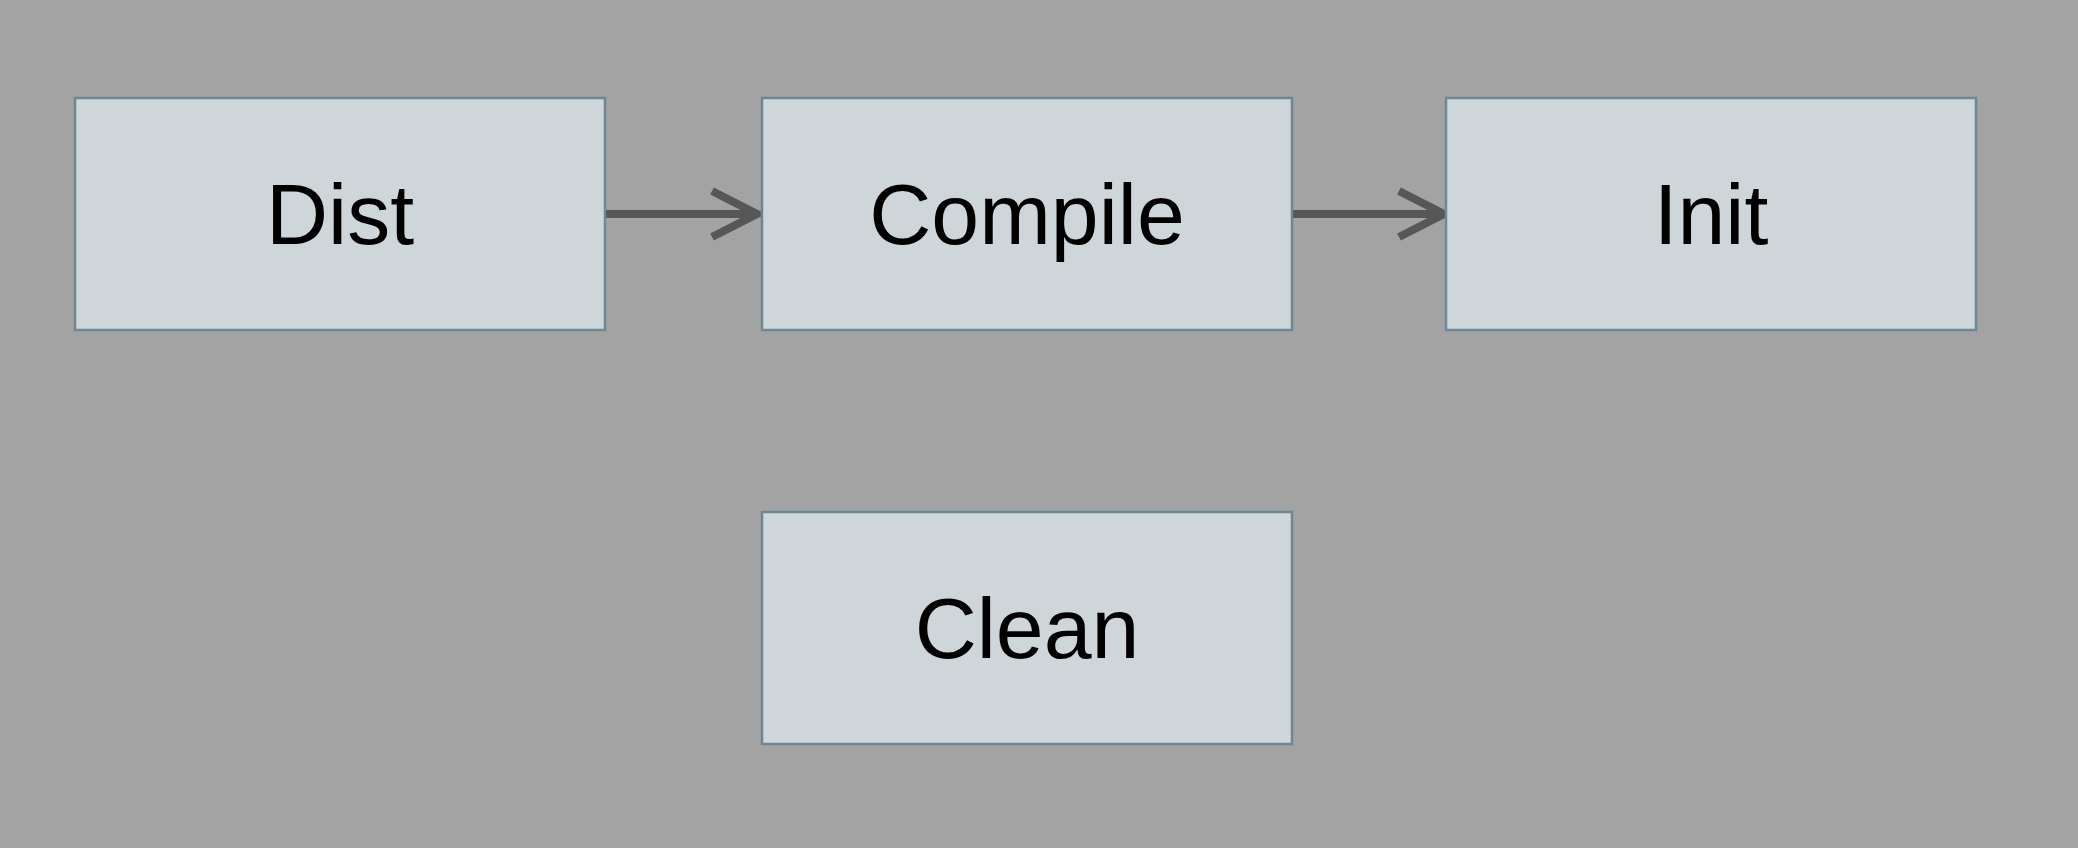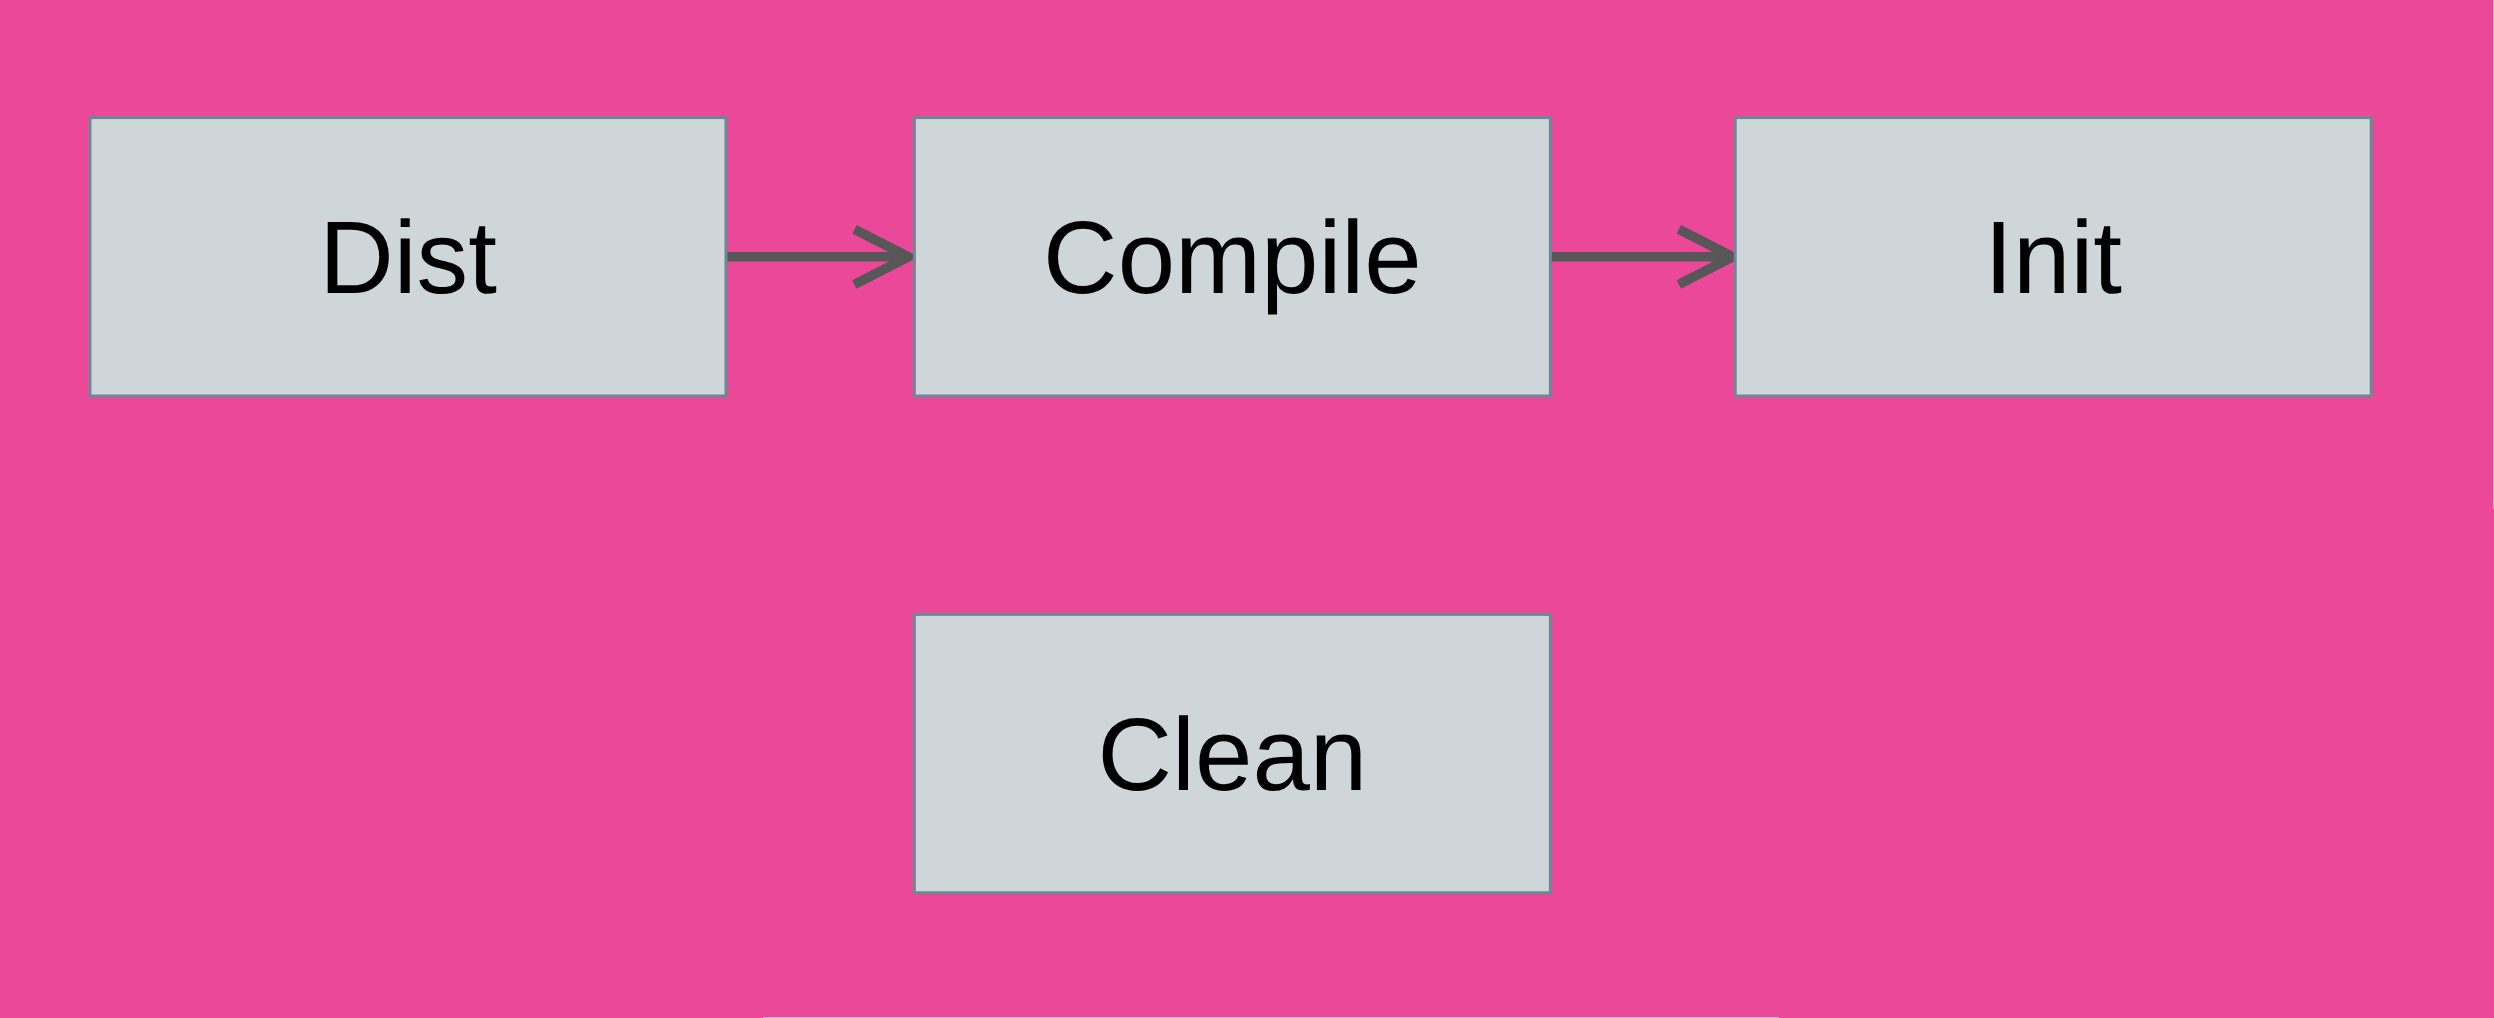--- a/index.html
+++ b/index.html
@@ -4,21 +4,21 @@
 <style>
   html, body {
     margin: 0;
     padding: 0;
     background: #ffffff;
   }
   .canvas {
     position: relative;
     width: 2078px;
     height: 848px;
-    background: #ec4899;
+    background: #a3a3a3;
     overflow: hidden;
     font-family: "Liberation Sans", "DejaVu Sans", sans-serif;
   }
   svg {
     display: block;
   }
   .node-rect {
     fill: #cfd6d9;
     stroke: #6d8795;
     stroke-width: 2.5;

